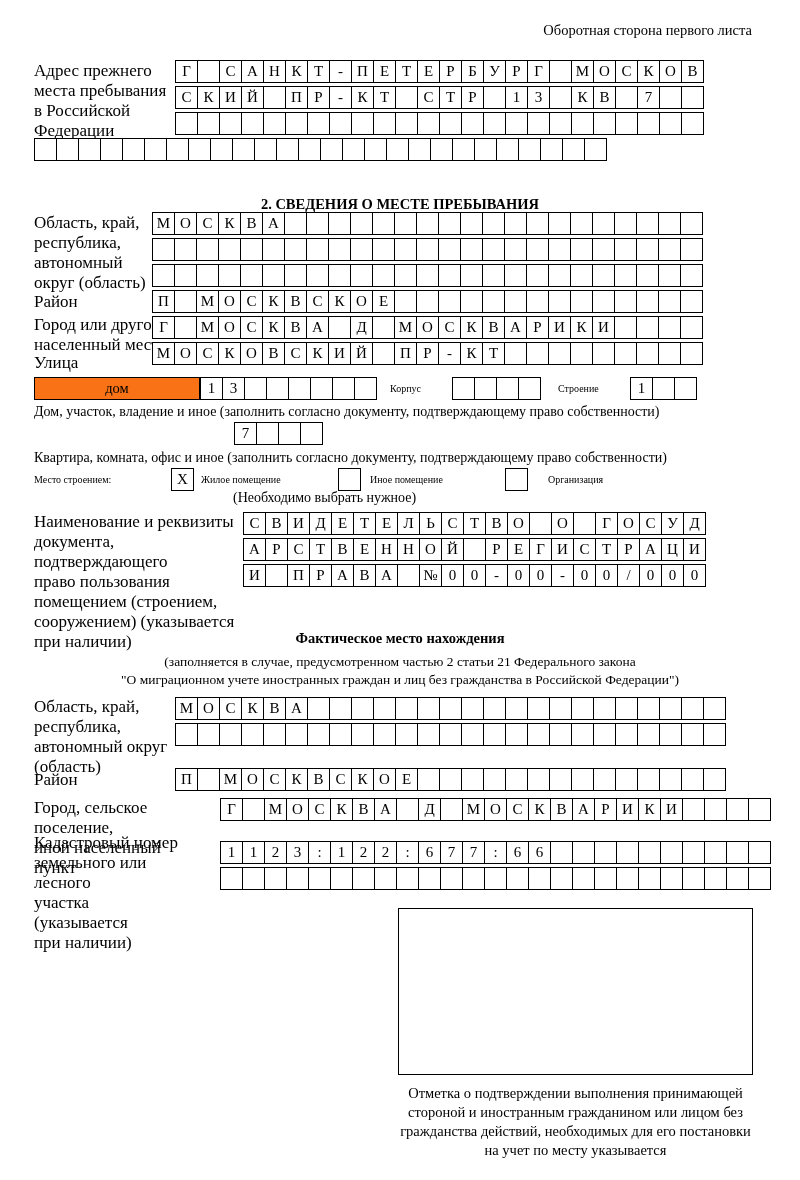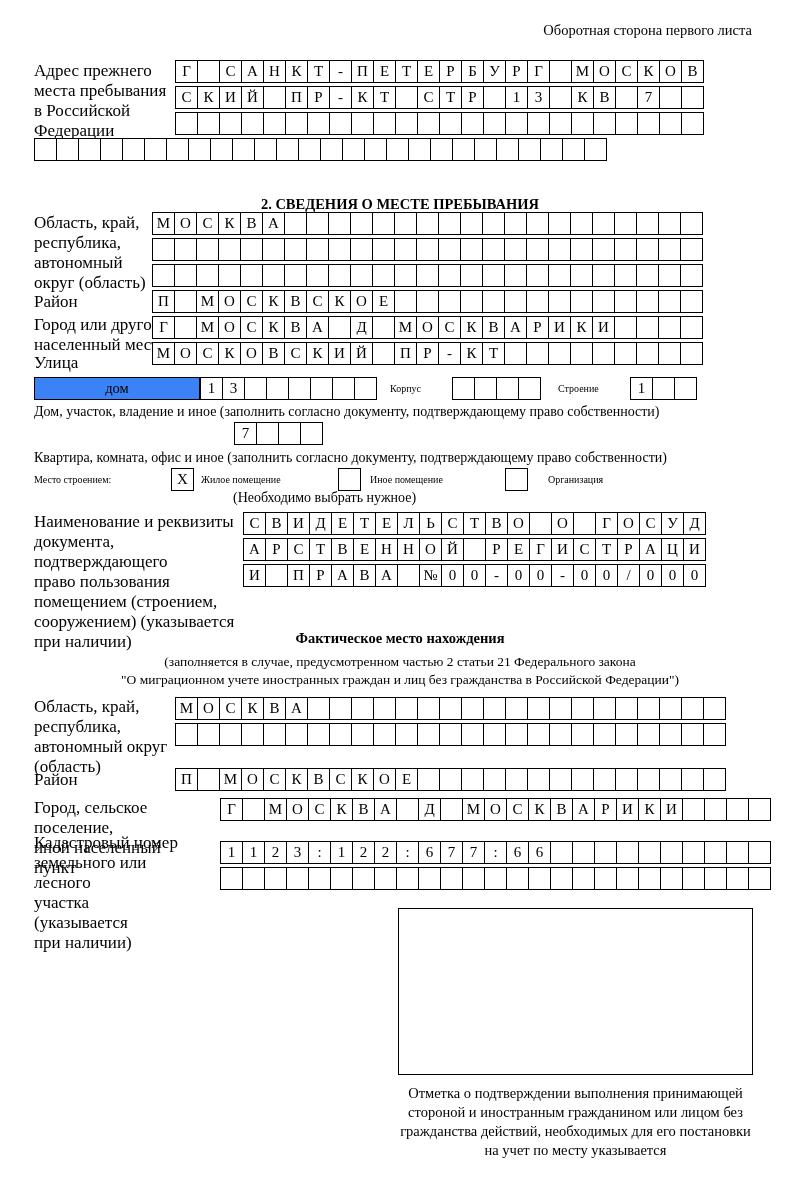--- a/index.html
+++ b/index.html
@@ -59,21 +59,21 @@
     background: #fff;
   }
   .wide-label-box {
     position: absolute;
     border: 1px solid #000;
     box-sizing: border-box;
     height: 23px;
     font-size: 14.5px;
     line-height: 21px;
     text-align: center;
-    background: #3b82f6;
+    background: #f97316;
   }
   .inline-txt {
     position: absolute;
     font-size: 10px;
     line-height: 23px;
   }
   .ckbox {
     position: absolute;
     width: 23px;
     height: 23px;

